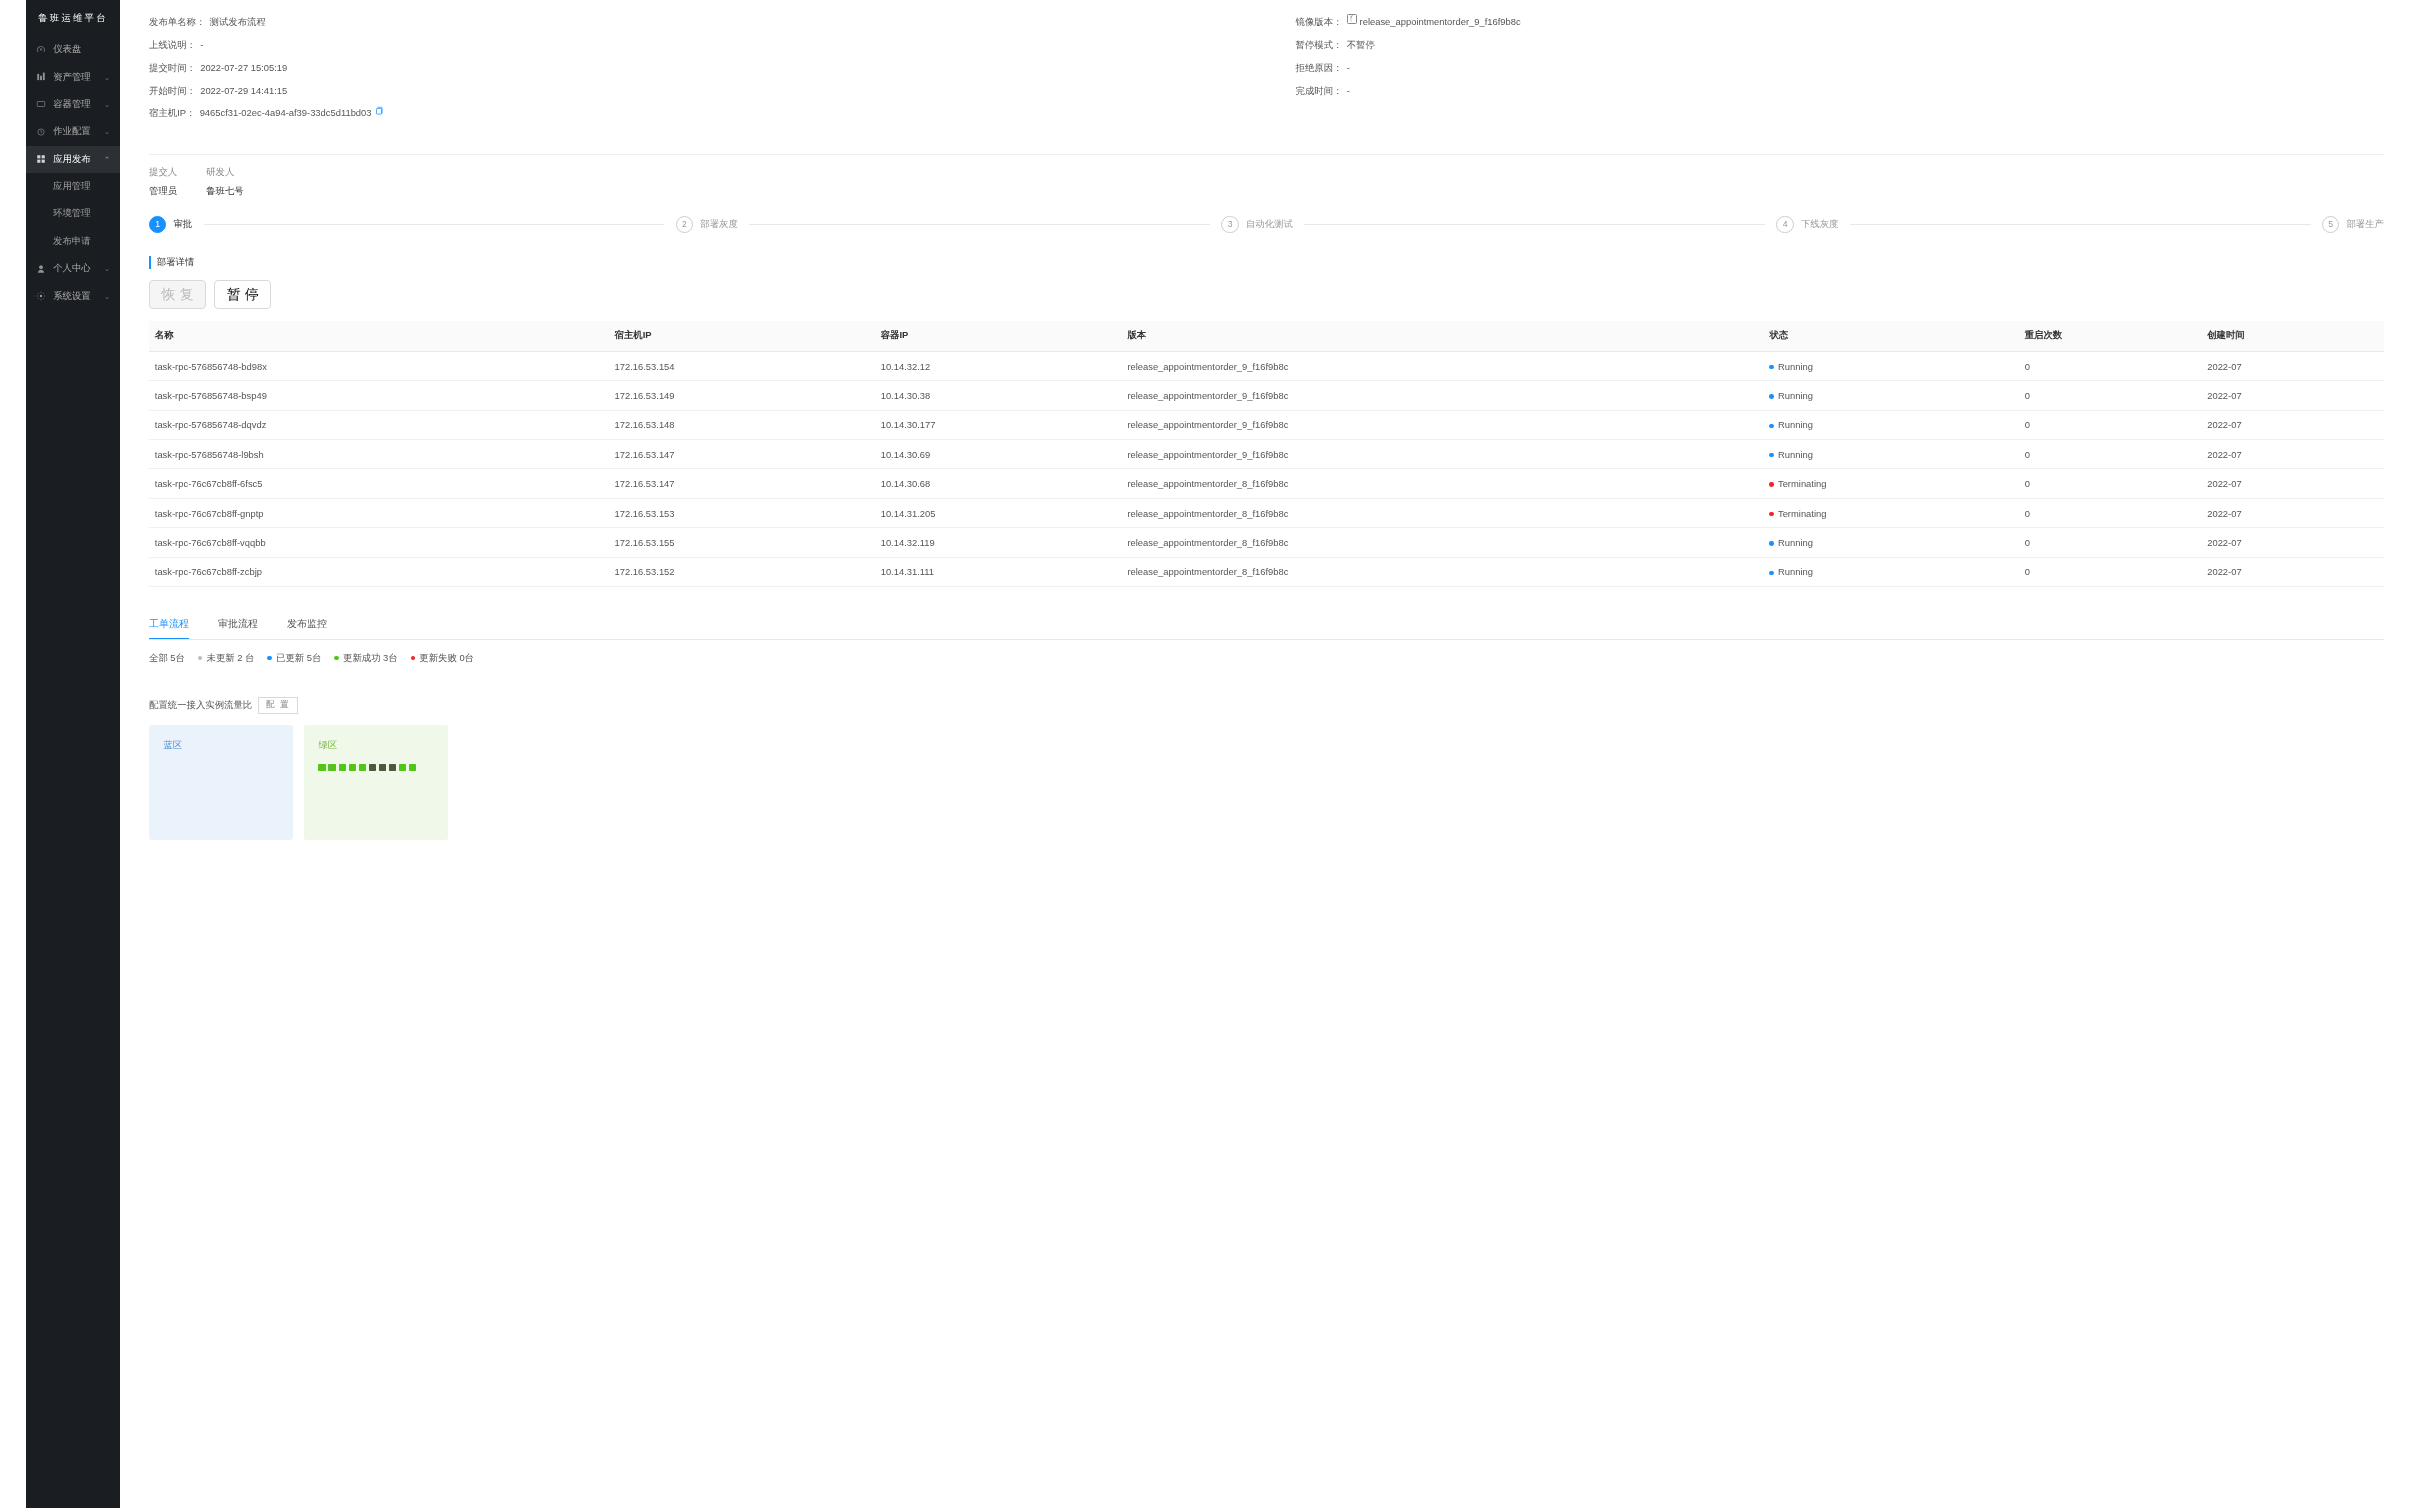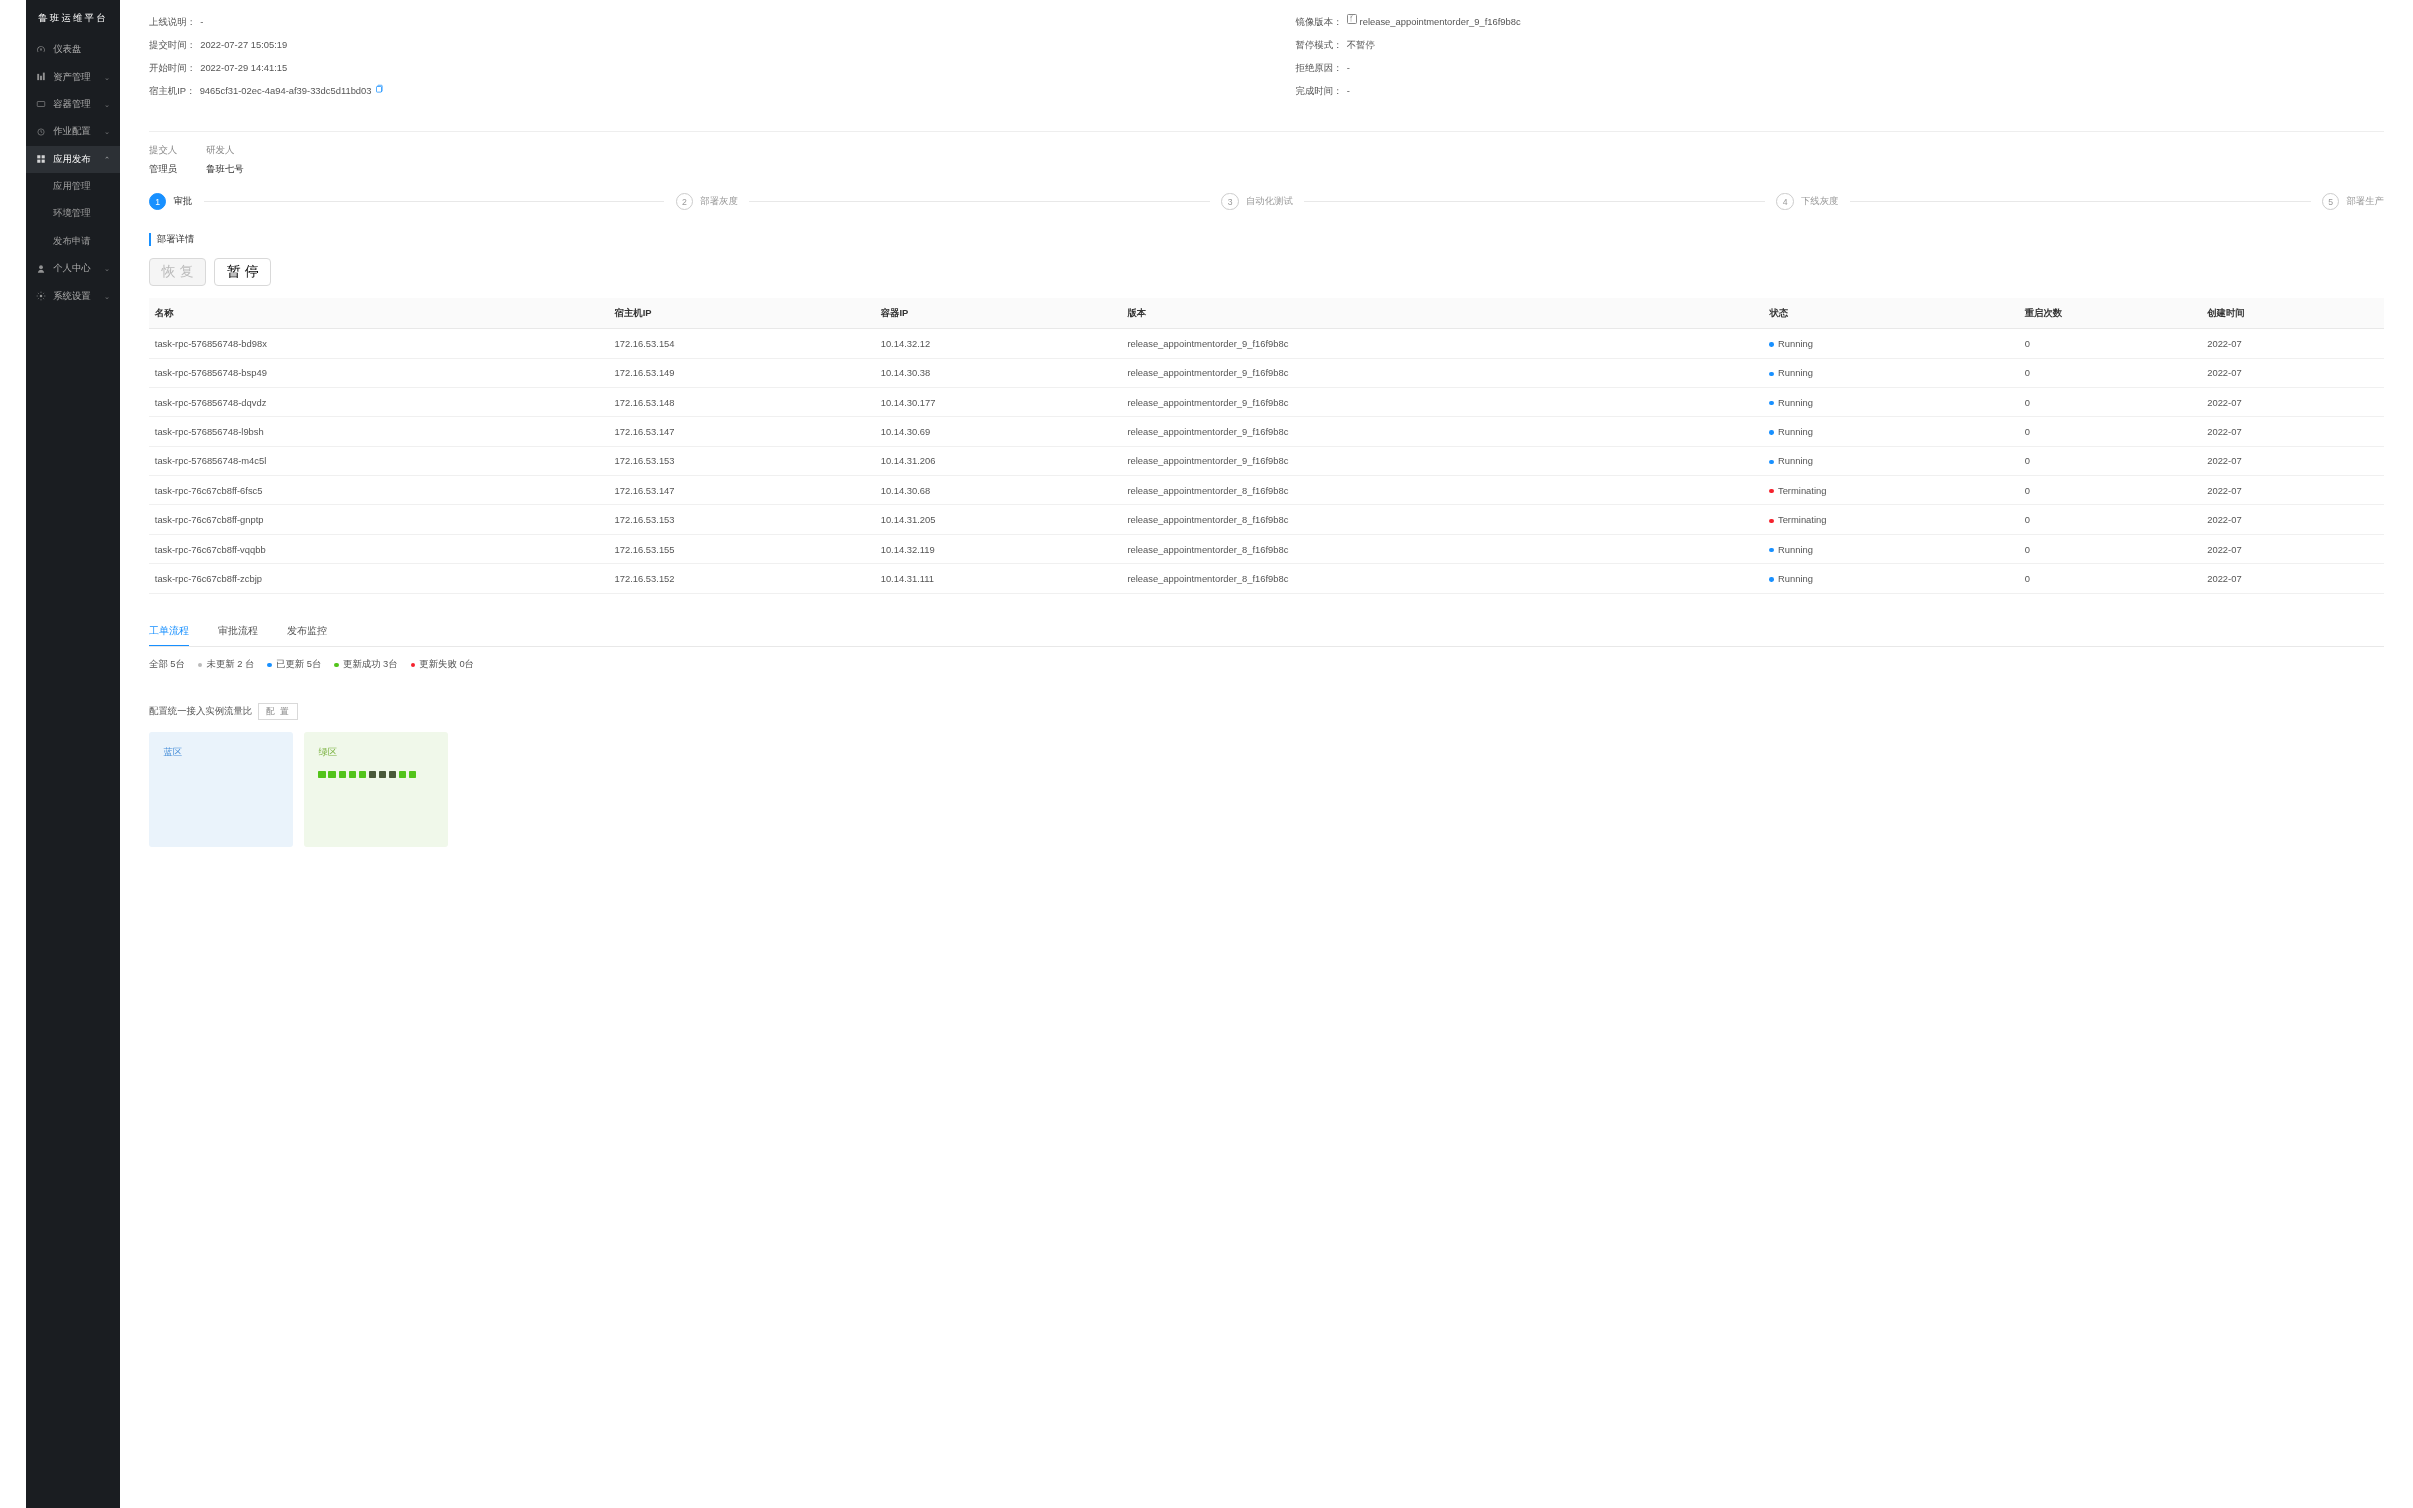--- a/index.html
+++ b/index.html
@@ -177,20 +177,24 @@
         <span class="menu-arrow">⌄</span>
       </li>
     </ul>
   </aside>
 
   <main class="main">
 
     <div class="info-grid">
       <div class="info-col">
         <div class="info-row">
+          <span class="info-label">发布单名称：</span>
+          <span class="info-value">测试发布流程</span>
+        </div>
+        <div class="info-row">
           <span class="info-label">上线说明：</span>
           <span class="info-value">-</span>
         </div>
         <div class="info-row">
           <span class="info-label">提交时间：</span>
           <span class="info-value">2022-07-27 15:05:19</span>
         </div>
         <div class="info-row">
           <span class="info-label">开始时间：</span>
           <span class="info-value">2022-07-29 14:41:15</span>
@@ -317,29 +321,20 @@
           <tr>
     <td>task-rpc-576856748-l9bsh</td>
     <td>172.16.53.147</td>
     <td>10.14.30.69</td>
     <td>release_appointmentorder_9_f16f9b8c</td>
     <td><span class="status-dot running"></span>Running</td>
     <td>0</td>
     <td>2022-07</td>
           </tr>
           <tr>
-    <td>task-rpc-576856748-m4c5l</td>
-    <td>172.16.53.153</td>
-    <td>10.14.31.206</td>
-    <td>release_appointmentorder_9_f16f9b8c</td>
-    <td><span class="status-dot running"></span>Running</td>
-    <td>0</td>
-    <td>2022-07</td>
-          </tr>
-          <tr>
     <td>task-rpc-76c67cb8ff-6fsc5</td>
     <td>172.16.53.147</td>
     <td>10.14.30.68</td>
     <td>release_appointmentorder_8_f16f9b8c</td>
     <td><span class="status-dot terminating"></span>Terminating</td>
     <td>0</td>
     <td>2022-07</td>
           </tr>
           <tr>
     <td>task-rpc-76c67cb8ff-gnptp</td>

